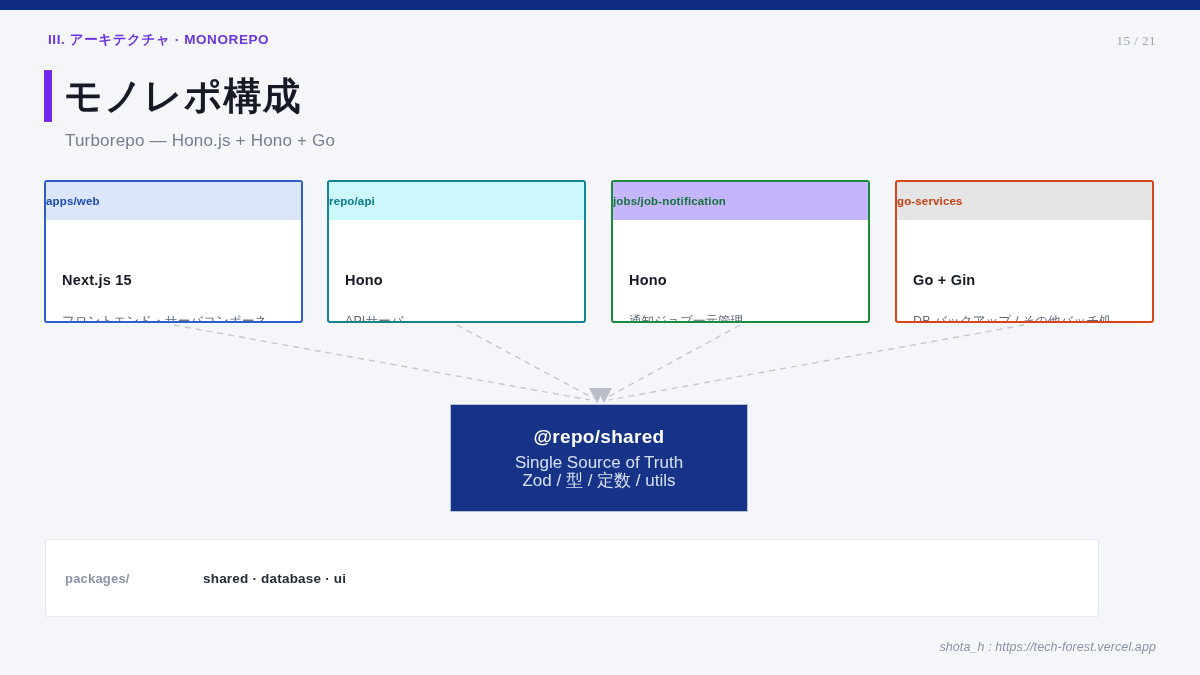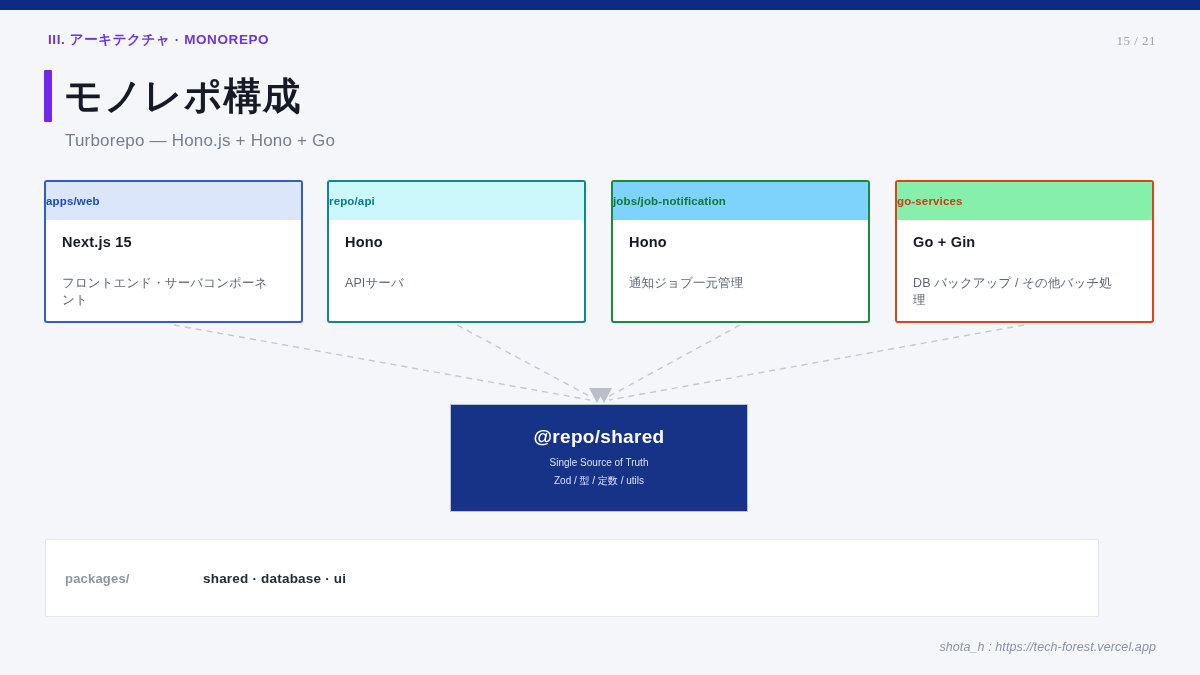--- a/index.html
+++ b/index.html
@@ -66,42 +66,42 @@
     border-radius: 3px;
     overflow: hidden;
   }
   .card-head {
     height: 38px;
     display: flex; align-items: center;
     font-size: 11.5px;
     font-weight: bold;
     letter-spacing: 0.15px;
   }
-  .card-body { padding: 14px 28px 0 16px; }
+  .card-body { padding: 14px 28px 0 16px; margin-top: 38px; }
   .card-tech {
     font-size: 14.5px; font-weight: bold;
     color: #151a24;
     letter-spacing: 0.2px;
   }
   .card-desc {
     margin-top: 25px;
     font-size: 12.5px;
     color: #5f6775;
     letter-spacing: 0.1px;
     line-height: 17px;
   }
 
   #card-0 { left: 44px;  border-color: #2f5ecb; }
   #card-0 .card-head { background: #dbe6fb; color: #1e4bb8; }
   #card-1 { left: 327px; border-color: #14848f; }
   #card-1 .card-head { background: #ccf7fb; color: #0c7b88; }
   #card-2 { left: 611px; border-color: #1b8a3e; }
-  #card-2 .card-head { background: #7dd3fc; color: #16743a; }
+  #card-2 .card-head { background: #c4b5fd; color: #16743a; }
   #card-3 { left: 895px; border-color: #d8451a; }
-  #card-3 .card-head { background: #86efac; color: #c63f12; }
+  #card-3 .card-head { background: #e5e5e5; color: #c63f12; }
 
   
   #connectors {
     position: absolute; left: 0; top: 0;
     width: 1200px; height: 675px;
     pointer-events: none;
   }
 
   
   #shared-box {
@@ -115,21 +115,21 @@
     align-items: center;
     justify-content: center;
   }
   #shared-title {
     font-size: 19px; font-weight: bold;
     color: #ffffff;
     letter-spacing: 0.3px;
   }
   #shared-sub {
     margin-top: 6px;
-    font-size: 10px;
+    font-size: 17px;
     color: #d8e0f5;
     text-align: center;
     line-height: 18px;
   }
 
   
   #packages-bar {
     position: absolute;
     left: 45px; top: 539px;
     width: 1054px; height: 78px;

